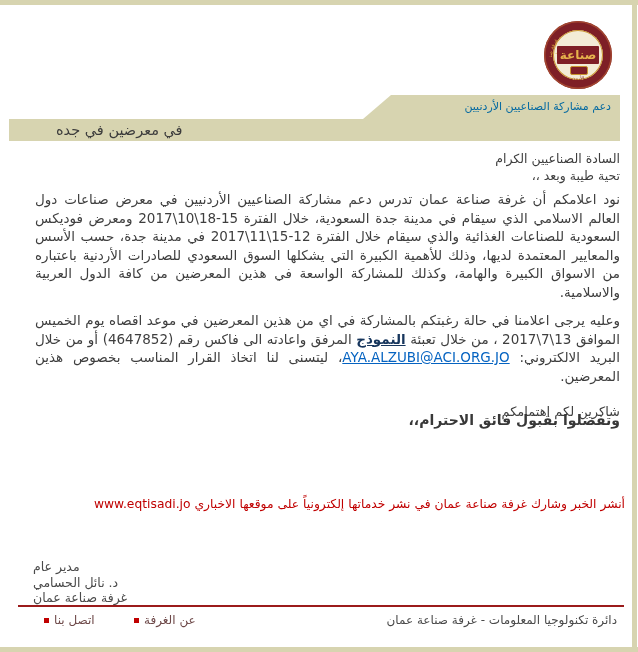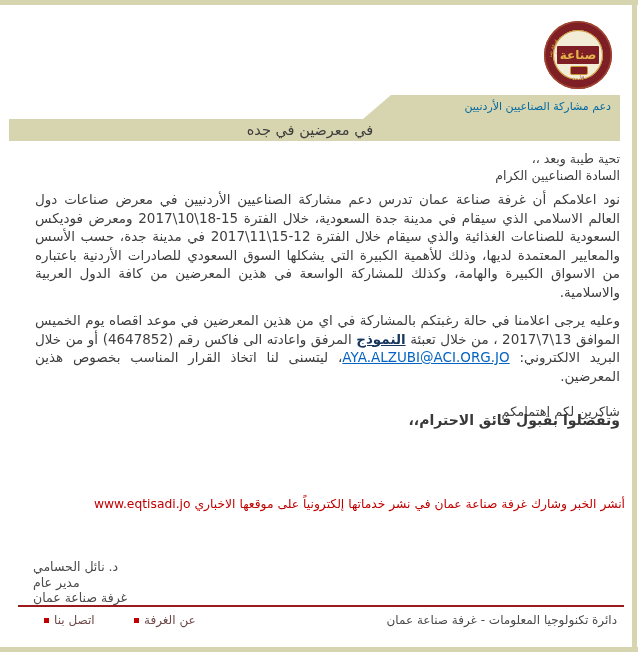--- a/index.html
+++ b/index.html
@@ -17,21 +17,21 @@
   .logo-center{position:absolute;top:25px;left:13px;right:13px;height:18px;background:#7e1f26;
                border-radius:1px;color:#e6b44c;font-size:12px;font-weight:bold;text-align:center;line-height:18px;}
   .logo-stamp{position:absolute;top:45px;left:26px;width:16px;height:7px;background:#7e1f26;border:1px solid #c9952e;border-radius:2px;}
   .logo-mini{position:absolute;top:54px;left:0;width:100%;text-align:center;font-size:5px;color:#7e1f26;}
   
   .banner-l1{position:absolute;top:95px;right:18px;width:257px;height:24px;background:#d7d4b0;
              clip-path:polygon(28px 0,100% 0,100% 100%,0 100%);
              font-size:11px;color:#0369a1;line-height:24px;text-align:right;padding-left:0;}
   .banner-l1 span,.banner-l2 span{padding-right:9px;display:block;}
   .banner-l2{position:absolute;top:119px;right:18px;left:9px;height:22px;background:#d7d4b0;
-             font-size:14.5px;color:#3b3b3b;line-height:22px;text-align:center;}
+             font-size:14.5px;color:#3b3b3b;line-height:22px;text-align:left;padding-left:47px;}
   
   .greeting{position:absolute;top:150px;right:18px;left:35px;text-align:right;
             font-size:12.5px;line-height:17px;color:#3e3e3e;}
   .para{position:absolute;right:18px;left:35px;font-size:13.5px;line-height:18.5px;
         color:#3e3e3e;text-align:justify;}
   .para1{top:190px;}
   .para2{top:311px;}
   .form-link{font-weight:bold;color:#17365d;text-decoration:underline;cursor:pointer;}
   .email-link{color:#0563c1;text-decoration:underline;cursor:pointer;}
   .thanks{position:absolute;top:404px;right:18px;font-size:13px;color:#3e3e3e;}
@@ -78,37 +78,37 @@
   </div>
 
   <div class="banner-l1">
     <span>دعم مشاركة الصناعيين الأردنيين</span>
   </div>
   <div class="banner-l2">
     <span>في معرضين في جده</span>
   </div>
 
   <div class="greeting">
+    <div>السادة الصناعيين الكرام</div>
     <div>تحية طيبة وبعد ،،</div>
-    <div>السادة الصناعيين الكرام</div>
   </div>
 
   <div class="para para1">نود اعلامكم أن غرفة صناعة عمان تدرس دعم مشاركة الصناعيين الأردنيين في معرض صناعات دول العالم الاسلامي الذي سيقام في مدينة جدة السعودية، خلال الفترة ‭2017\10\18-15‬  ومعرض فوديكس السعودية للصناعات الغذائية والذي سيقام خلال الفترة ‭2017\11\15-12‬  في مدينة جدة، حسب الأسس والمعايير المعتمدة لديها، وذلك للأهمية الكبيرة التي يشكلها السوق السعودي للصادرات الأردنية باعتباره من الاسواق الكبيرة والهامة، وكذلك للمشاركة الواسعة  في هذين المعرضين من كافة الدول العربية والاسلامية.</div>
 
   <div class="para para2"><span>وعليه يرجى اعلامنا في حالة رغبتكم بالمشاركة في اي من هذين المعرضين في موعد اقصاه يوم الخميس الموافق ‭2017\7\13‬  ، من خلال تعبئة </span><span class="form-link">النموذج</span><span> المرفق واعادته الى فاكس رقم (4647852) أو من خلال البريد الالكتروني: </span><span class="email-link">AYA.ALZUBI@ACI.ORG.JO</span><span>، ليتسنى لنا اتخاذ القرار المناسب بخصوص هذين المعرضين.</span></div>
 
   <div class="thanks">شاكرين لكم اهتمامكم.</div>
   <div class="closing">وتفضلوا بقبول فائق الاحترام،،</div>
 
   <div class="promo"><span>أنشر الخبر وشارك غرفة صناعة عمان في نشر خدماتها إلكترونياً على موقعها الاخباري</span>
     <span class="url">www.eqtisadi.jo</span></div>
 
   <div class="signature">
+    <div>مدير عام</div>
     <div>د. نائل الحسامي</div>
-    <div>مدير عام</div>
     <div>غرفة صناعة عمان</div>
   </div>
 
   <div class="divider"></div>
 
   <div class="footer-item fi-contact">
     <span class="bullet"></span>
     <span class="lbl">اتصل بنا</span>
   </div>
   <div class="footer-item fi-about">

